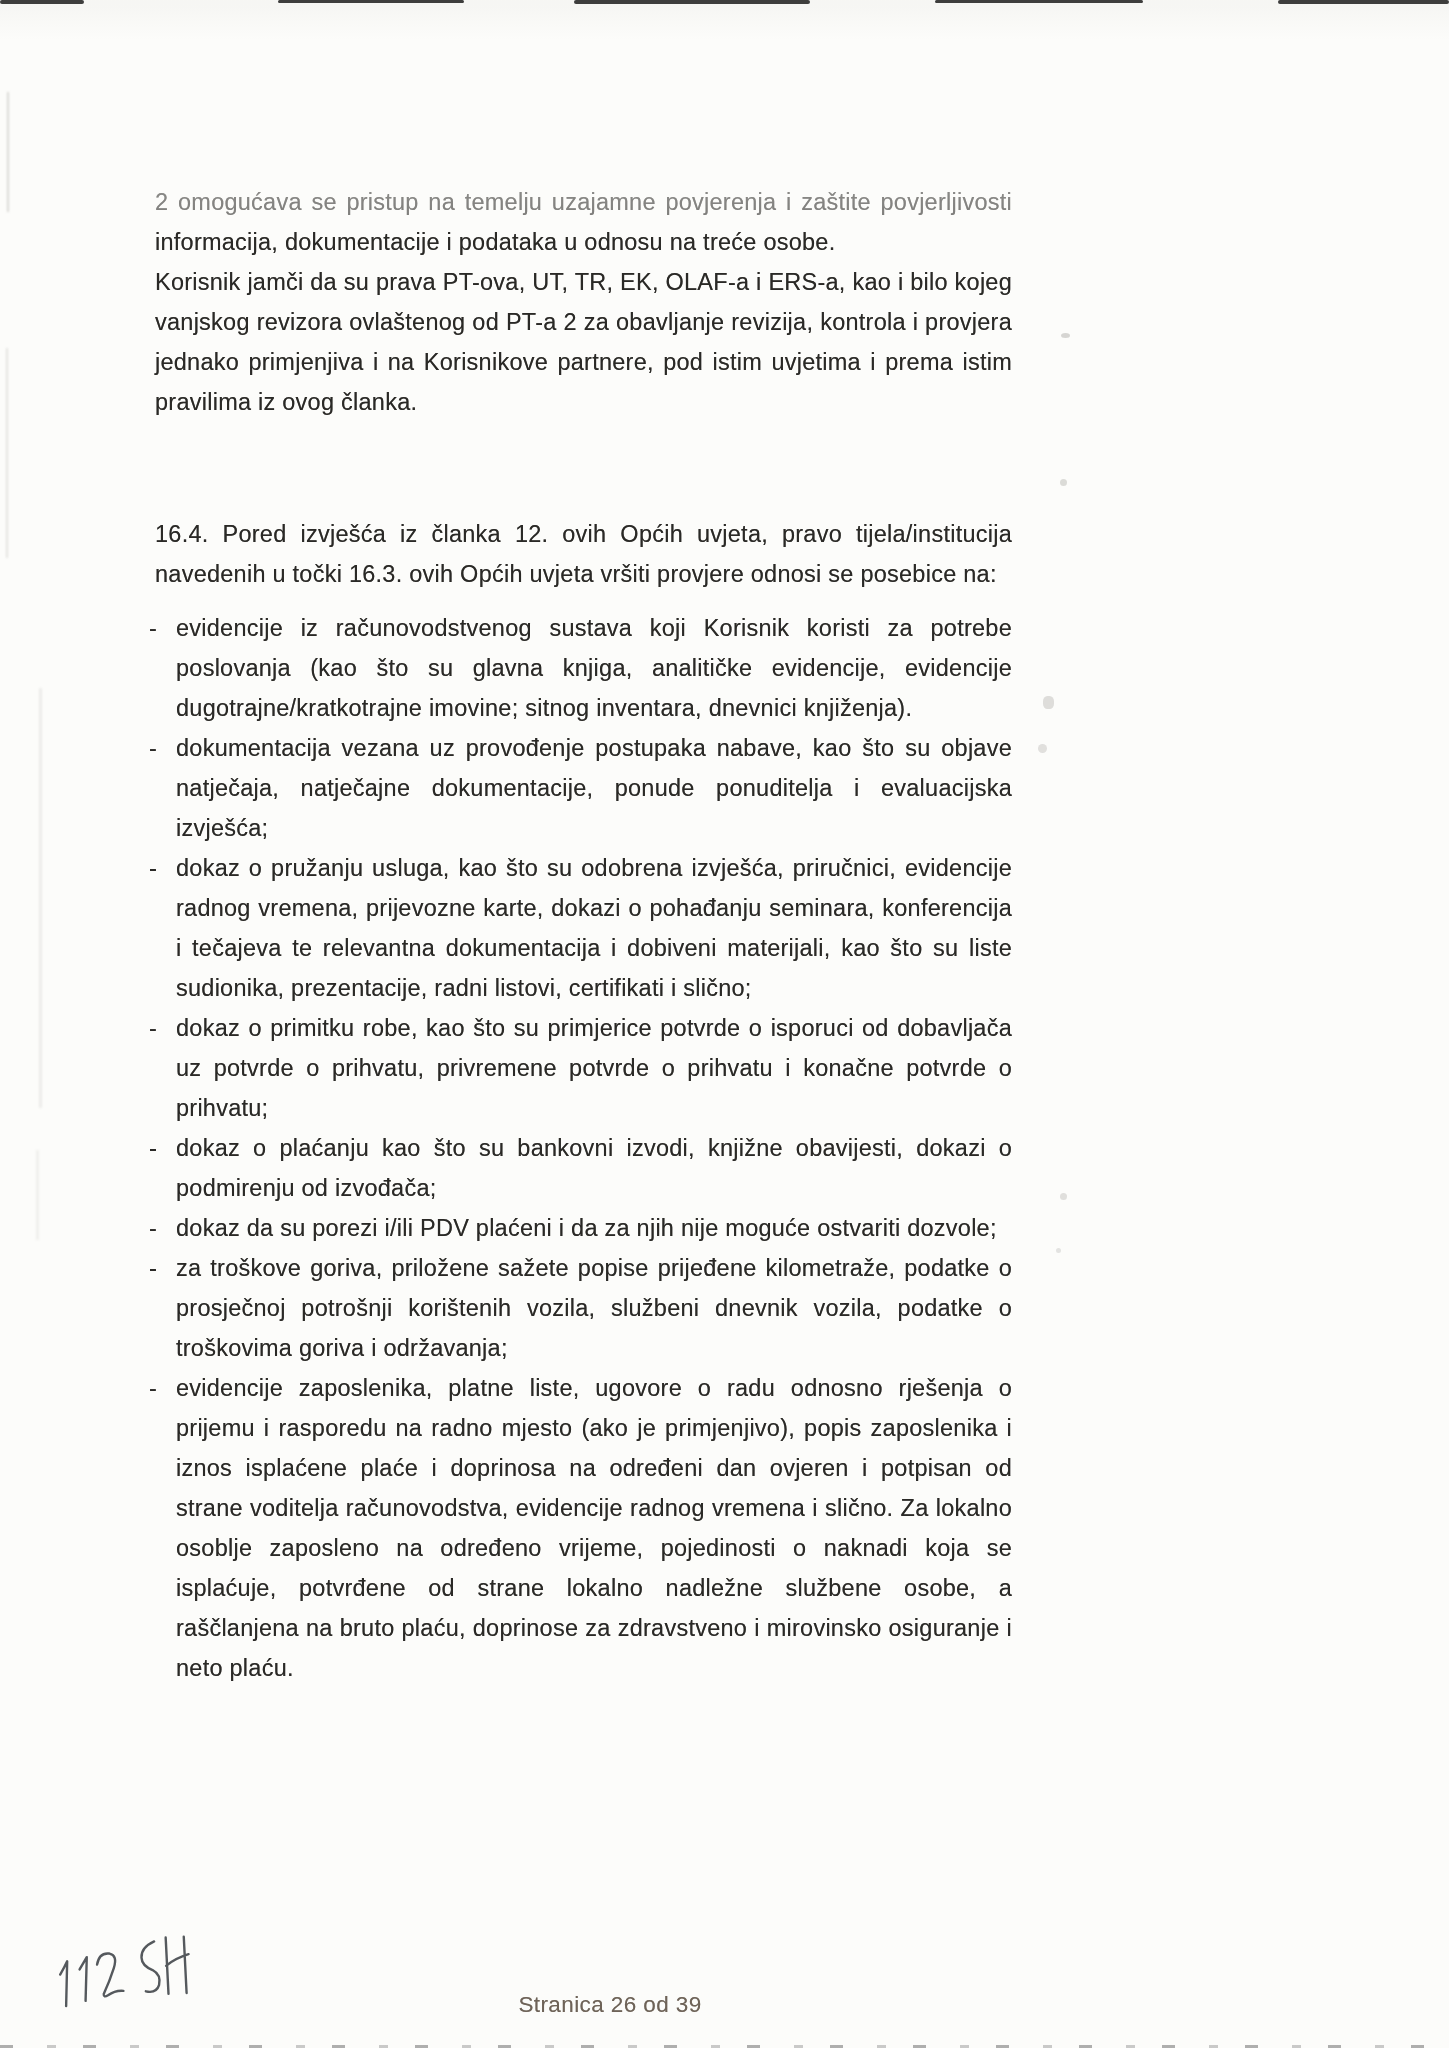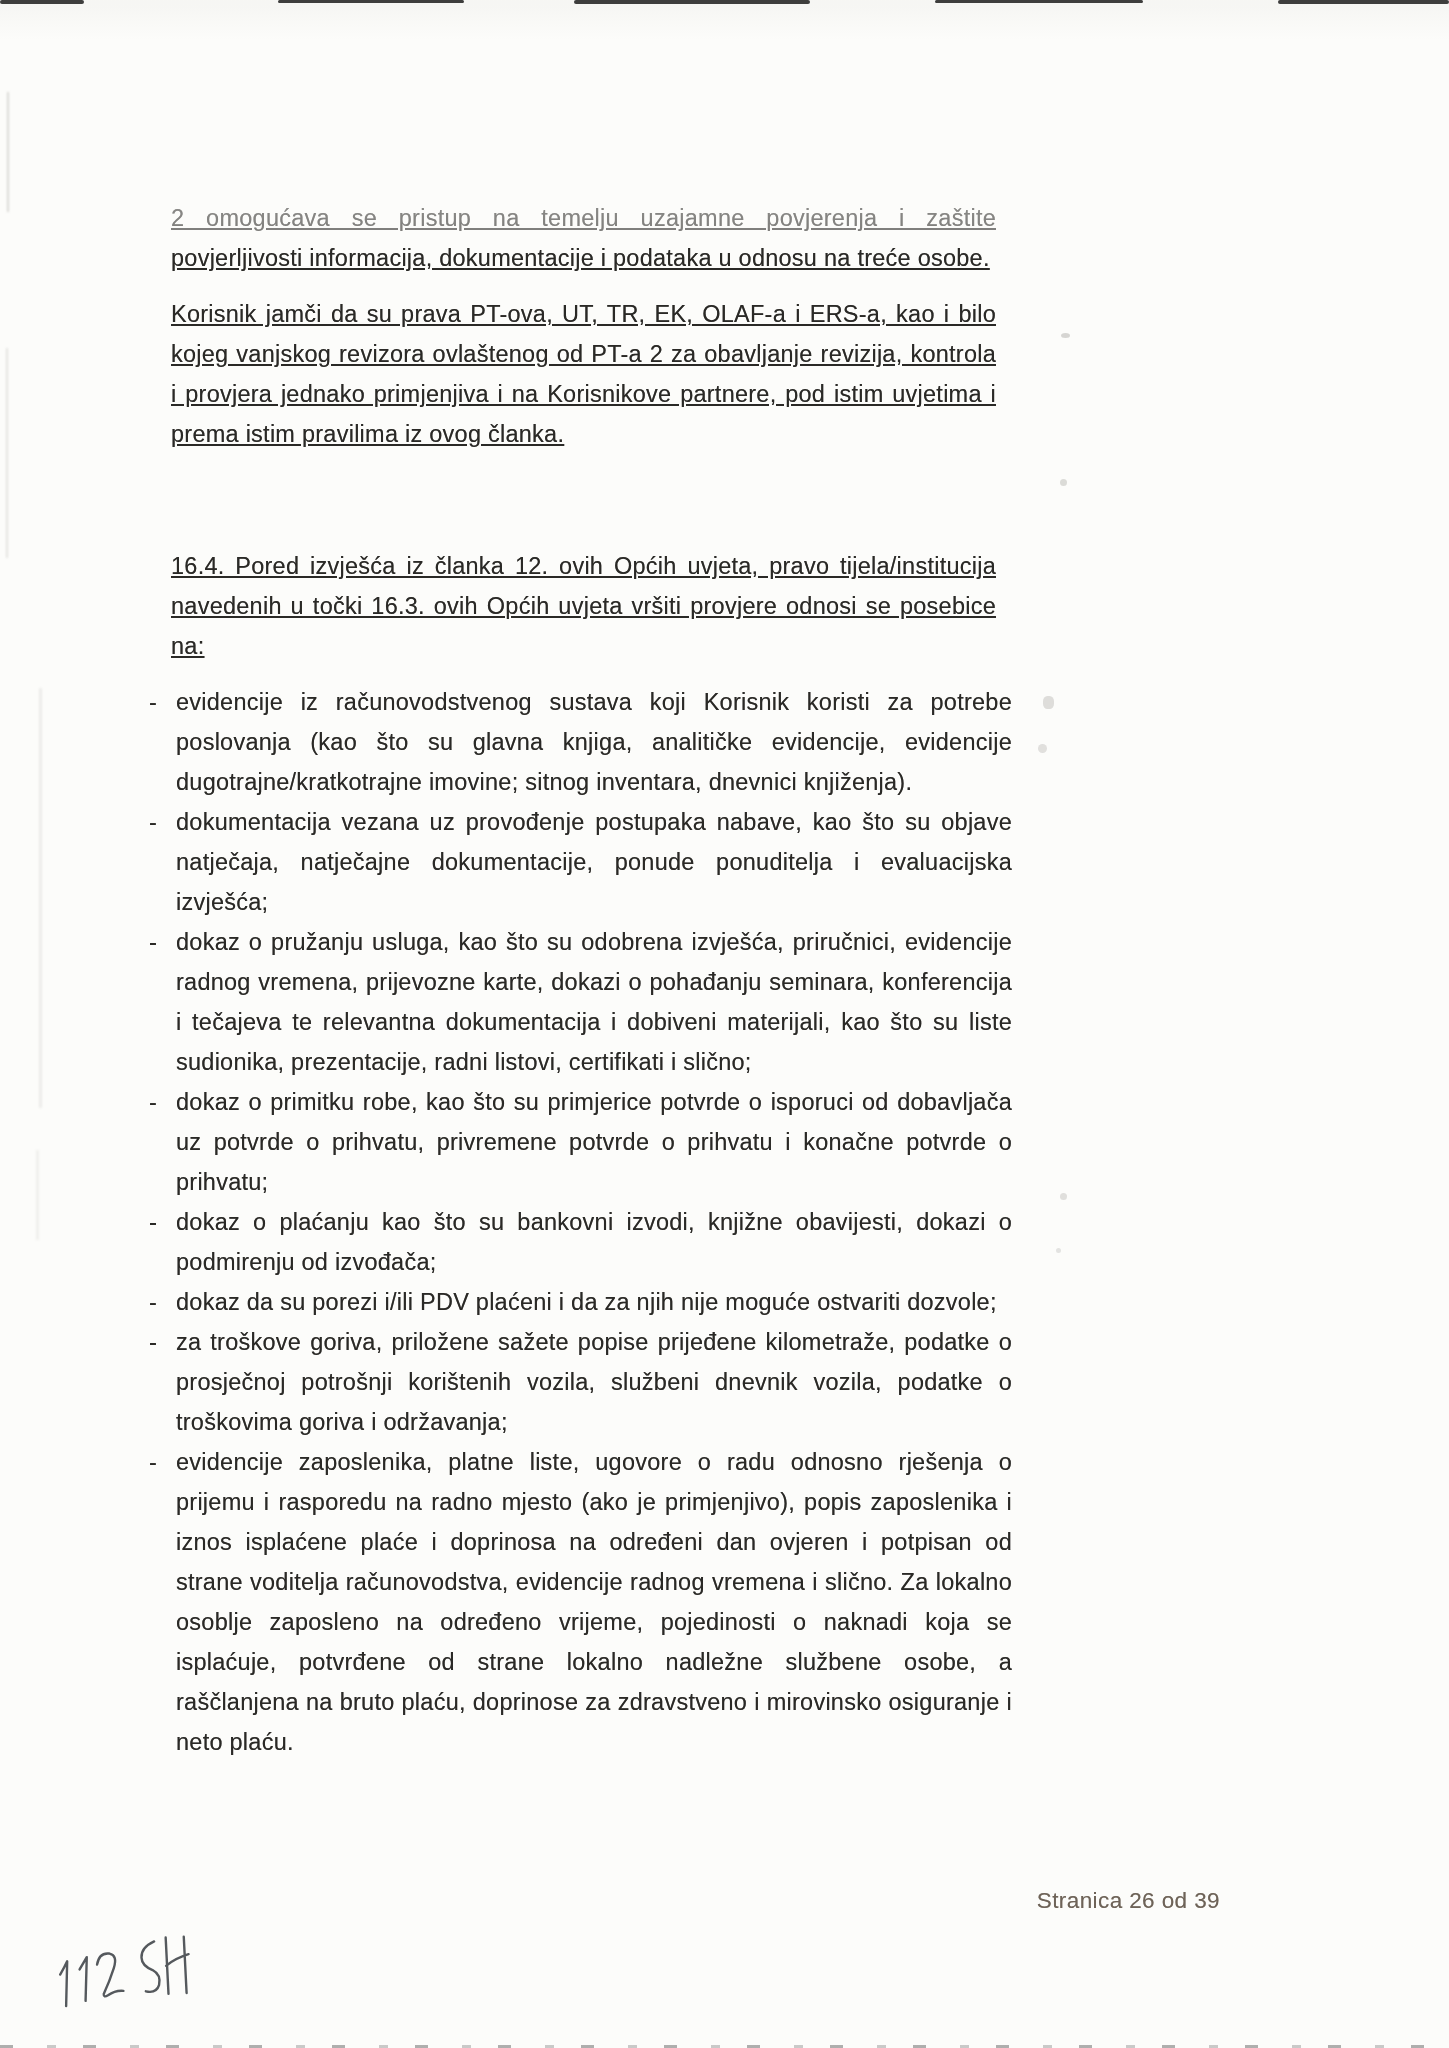--- a/index.html
+++ b/index.html
@@ -35,38 +35,38 @@
       rgba(25,25,25,0.34) 0 13px, rgba(0,0,0,0) 13px 47px,
       rgba(25,25,25,0.22) 47px 56px, rgba(0,0,0,0) 56px 83px);
     filter:blur(.3px);
   }
   .content{
     position:absolute;left:155px;top:182px;width:857px;
     color:#2a2926;
     font-size:23.5px;line-height:40px;letter-spacing:.25px;
     text-shadow:0 0 .4px rgba(45,44,40,.55);
   }
-  .content p{margin:16px;text-align:justify;text-decoration:underline;}
+  .content p{margin:0;text-align:justify;}
   
   .fade-top{
     -webkit-mask-image:linear-gradient(180deg, rgba(0,0,0,.52) 0, rgba(0,0,0,.6) 34px, #000 46px);
     mask-image:linear-gradient(180deg, rgba(0,0,0,.52) 0, rgba(0,0,0,.6) 34px, #000 46px);
   }
   .section-para{margin-top:92px !important;}
   .bullets{margin-top:14px;}
   .bullet{
     position:relative;padding-left:21px;
     text-align:justify;
   }
   .bullet .dash{
     position:absolute;left:-6px;top:0;
   }
   .footer{
-    position:absolute;left:0;top:1888px;width:1220px;
-    text-align:right;
+    position:absolute;left:0;top:1992px;width:1220px;
+    text-align:center;
     color:#6e6358;font-size:22.5px;letter-spacing:.4px;
     text-shadow:0 0 .3px rgba(110,99,88,.5);
   }
   .handwriting{
     position:absolute;left:48px;top:1938px;width:160px;height:86px;
     transform:rotate(-9deg);
   }
   .handwriting svg{width:100%;height:100%;}
   .handwriting path{
     fill:none;stroke:#3e4247;stroke-width:2.4;

